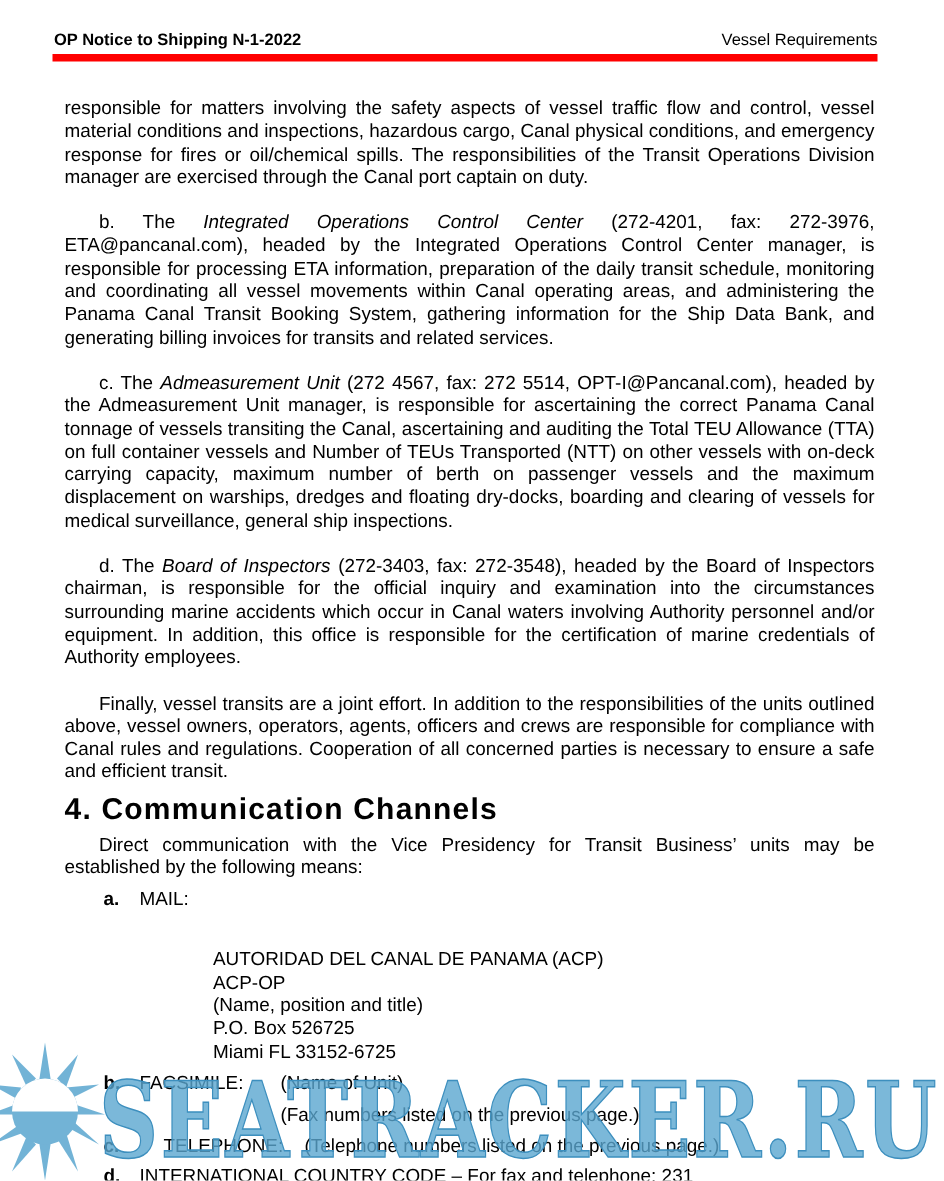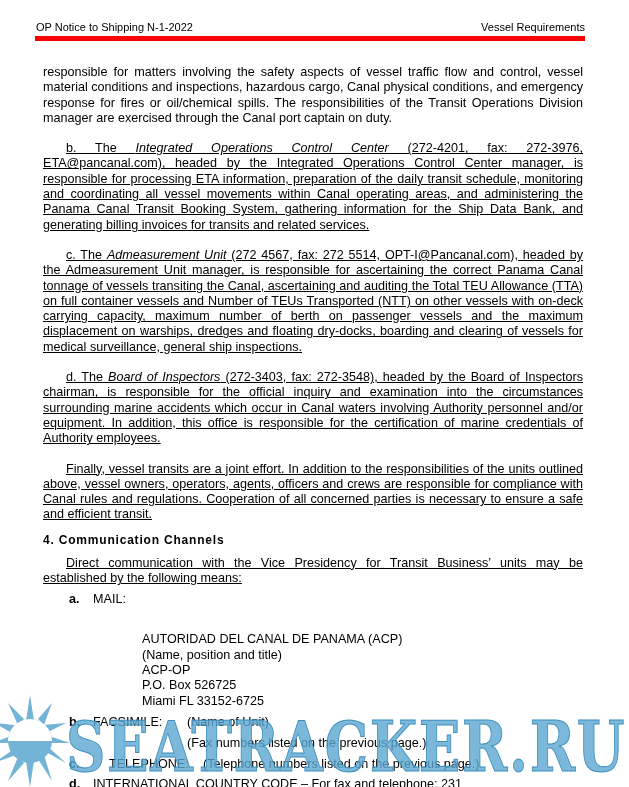--- a/index.html
+++ b/index.html
@@ -1,26 +1,26 @@
 <!DOCTYPE html>
 <html><head>
 <meta charset="utf-8">
 <style>
   html, body { margin: 0; padding: 0; background: #ffffff; }
   body { width: 629px; height: 787px; position: relative; overflow: hidden;
          font-family: "Liberation Sans", sans-serif; color: #000; }
   .header { position: absolute; left: 35px; top: 21px; width: 550px; font-size: 11px; line-height: 13px; }
-  .header .left { position: absolute; left: 1px; top: 0; }
+  .header .left { position: absolute; left: 1px; top: 0; font-weight: bold; }
   .header .right { position: absolute; right: 0; top: 0; margin-left: 28px; }
   .header-rule { position: absolute; left: 35px; top: 36px; width: 550px; height: 5px; background: #ff0000; }
   .page { position: absolute; left: 43px; top: 65px; width: 540px; font-size: 12.6px; line-height: 15.3px; }
   .para { text-align: justify; margin: 0; }
-  .para.indent { text-indent: 23px; text-decoration: underline; }
+  .para.indent { text-indent: 23px; }
   .gap { height: 15px; }
-  .section-title { font-weight: bold; font-size: 12px; letter-spacing: 0.8px; margin: 8px 0 7px 0; line-height: 18px; }
+  .section-title { font-weight: bold; font-size: 20px; letter-spacing: 0.8px; margin: 8px 0 7px 0; line-height: 18px; }
   .list { margin-top: 6px; }
   .item { position: relative; padding-left: 26px; margin-bottom: 4px; line-height: 15.3px; }
   .item .mark { position: absolute; left: 26px; font-weight: bold; }
   .item .content { margin-left: 24px; }
   .mail-label { display: inline-block; width: 49px; }
   .mail-lines { display: inline-block; vertical-align: top; margin-top: 40px; }
   .fax-label { display: inline-block; width: 94px; }
   .fax-note { margin-left: 94px; margin-top: 6px; }
   .tel-label { display: inline-block; width: 94px; margin-left: 16px; }
   .watermark { position: absolute; left: 0; top: 693px; width: 629px; height: 94px; pointer-events: none; }
@@ -52,22 +52,22 @@
   <div class="section-title">4.  Communication Channels</div>
 
   <p class="para indent">Direct communication with the Vice Presidency for Transit Business’ units may be established by the following means:</p>
 
   <div class="list">
     <div class="item">
       <span class="mark">a.</span>
       <div class="content">
         <span class="mail-label">MAIL:</span><span class="mail-lines">
           <div>AUTORIDAD DEL CANAL DE PANAMA (ACP)</div>
+          <div>ACP-OP</div>
           <div>(Name, position and title)</div>
-          <div>ACP-OP</div>
           <div>P.O. Box 526725</div>
           <div>Miami FL 33152-6725</div>
         </span>
       </div>
     </div>
 
     <div class="item" style="margin-top:6px;">
       <span class="mark">b.</span>
       <div class="content">
         <span class="fax-label">FACSIMILE:</span><span>(Name of Unit)</span>

